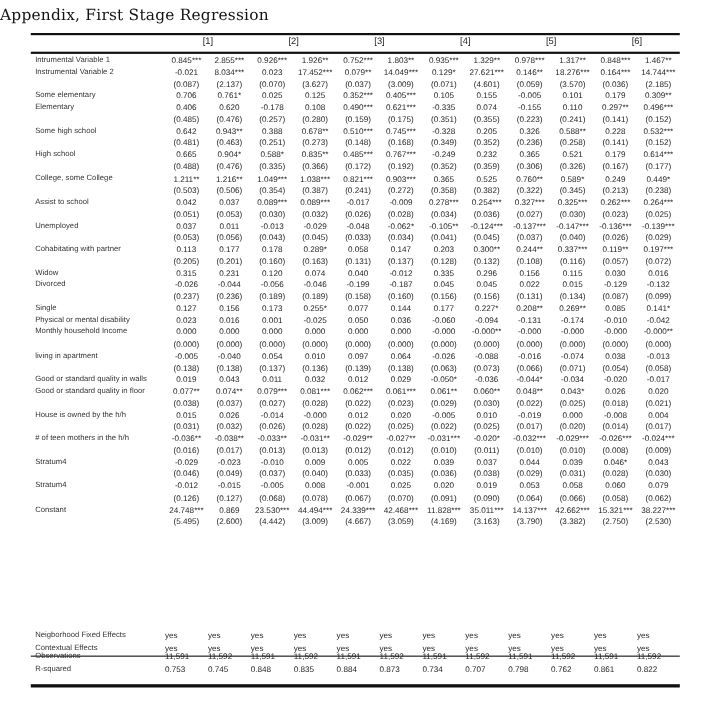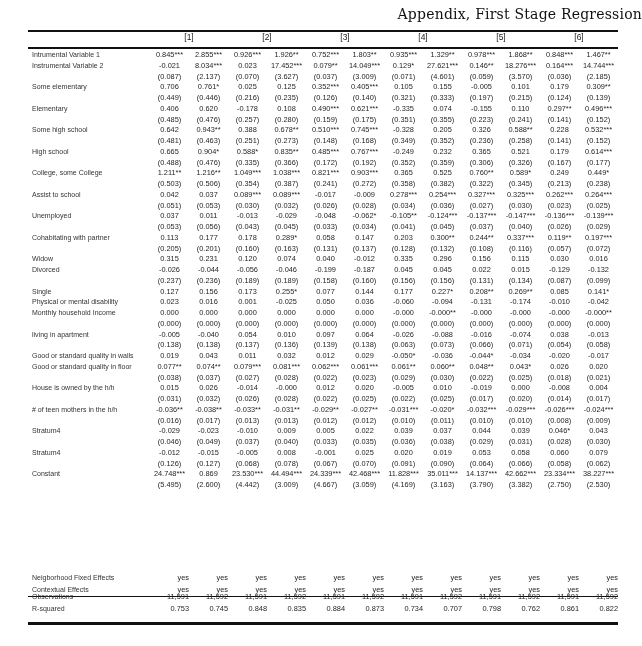--- a/index.html
+++ b/index.html
@@ -1,30 +1,30 @@
 <!DOCTYPE html>
 <html><head>
 <meta charset="utf-8">
 <style>
   html, body { margin:0; padding:0; background:#ffffff; }
   body { width:642px; height:646px; overflow:hidden; position:relative; font-family:"Liberation Sans", sans-serif; color:#1a1a1a; }
-  .title { position:absolute; top:6px; left:0; width:642px; text-align:right; font-family:"DejaVu Serif", serif; font-size:14px; color:#111; letter-spacing:0.2px; }
+  .title { position:absolute; top:6px; left:0; width:642px; text-align:left; font-family:"DejaVu Serif", serif; font-size:14px; color:#111; letter-spacing:0.2px; }
   .rule { position:absolute; left:28px; width:590px; background:#111; }
   .rule.top { top:30px; height:2px; }
   .rule.mid { top:47px; height:2px; }
   .rule.obs { top:596px; height:1px; }
   .rule.bot { top:622px; height:3px; }
   .hdr { position:absolute; top:32px; height:14px; font-size:8.5px; text-align:center; color:#222; }
   table.reg { position:absolute; left:28px; top:50px; border-collapse:collapse; table-layout:fixed; width:590px; }
   table.reg td { padding:0; height:10.75px; line-height:10.75px; font-size:7.4px; white-space:nowrap; text-align:center; color:#1f1f1f; }
   table.reg td.lbl { text-align:left; padding-left:4px; color:#333; font-size:7px; }
   table.reg col.c0 { width:122px; }
   table.reg col.cn { width:39px; }
   table.foot { position:absolute; left:28px; border-collapse:collapse; table-layout:fixed; width:590px; }
-  table.foot td { padding:0; height:12px; line-height:12px; font-size:7.4px; text-align:right; color:#1f1f1f; white-space:nowrap; }
+  table.foot td { padding:0; height:12px; line-height:12px; font-size:7.4px; text-align:left; color:#1f1f1f; white-space:nowrap; }
   table.foot td.lbl { text-align:left; padding-left:4px; color:#333; font-size:7px; }
   table.foot col.c0 { width:122px; }
   table.foot col.cn { width:39px; }
 </style>
 </head>
 <body>
 
 <div class="title">Appendix, First Stage Regression</div>
 <div class="rule top"></div>
 <div id="hdrs">
@@ -58,21 +58,21 @@
         <td class="lbl">Intrumental Variable 1</td>
         <td>0.845***</td>
         <td>2.855***</td>
         <td>0.926***</td>
         <td>1.926**</td>
         <td>0.752***</td>
         <td>1.803**</td>
         <td>0.935***</td>
         <td>1.329**</td>
         <td>0.978***</td>
-        <td>1.868**</td>
+        <td>1.317**</td>
         <td>0.848***</td>
         <td>1.467**</td>
       </tr>
       <tr>
         <td class="lbl">Instrumental Variable 2</td>
         <td>-0.021</td>
         <td>8.034***</td>
         <td>0.023</td>
         <td>17.452***</td>
         <td>0.079**</td>
@@ -108,35 +108,20 @@
         <td>0.352***</td>
         <td>0.405***</td>
         <td>0.105</td>
         <td>0.155</td>
         <td>-0.005</td>
         <td>0.101</td>
         <td>0.179</td>
         <td>0.309**</td>
       </tr>
       <tr>
-        <td class="lbl"></td>
-        <td>(0.449)</td>
-        <td>(0.446)</td>
-        <td>(0.216)</td>
-        <td>(0.235)</td>
-        <td>(0.126)</td>
-        <td>(0.140)</td>
-        <td>(0.321)</td>
-        <td>(0.333)</td>
-        <td>(0.197)</td>
-        <td>(0.215)</td>
-        <td>(0.124)</td>
-        <td>(0.139)</td>
-      </tr>
-      <tr>
         <td class="lbl">Elementary</td>
         <td>0.406</td>
         <td>0.620</td>
         <td>-0.178</td>
         <td>0.108</td>
         <td>0.490***</td>
         <td>0.621***</td>
         <td>-0.335</td>
         <td>0.074</td>
         <td>-0.155</td>
@@ -644,21 +629,21 @@
         <td>24.748***</td>
         <td>0.869</td>
         <td>23.530***</td>
         <td>44.494***</td>
         <td>24.339***</td>
         <td>42.468***</td>
         <td>11.828***</td>
         <td>35.011***</td>
         <td>14.137***</td>
         <td>42.662***</td>
-        <td>23.334***</td>
+        <td>15.321***</td>
         <td>38.227***</td>
       </tr>
       <tr>
         <td class="lbl"></td>
         <td>(5.495)</td>
         <td>(2.600)</td>
         <td>(4.442)</td>
         <td>(3.009)</td>
         <td>(4.667)</td>
         <td>(3.059)</td>

